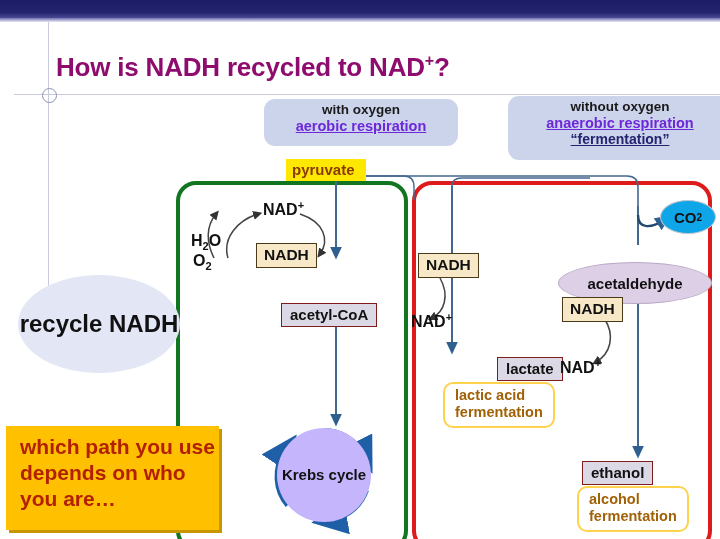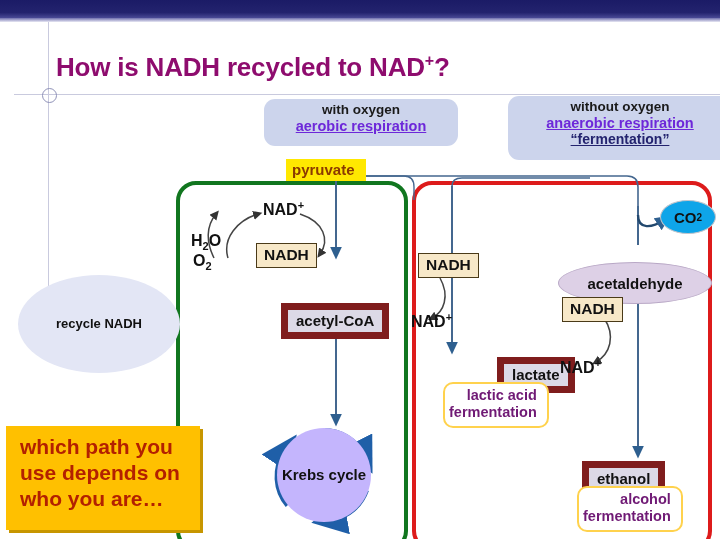--- a/index.html
+++ b/index.html
@@ -107,43 +107,43 @@
     position: absolute;
     background: #f7e8c8;
     border: 1.4px solid #4a3a18;
     padding: 2px 7px 3px 7px;
     font-size: 15.5px; font-weight: bold; color: #111111;
     white-space: nowrap;
   }
   .box-gray {
     position: absolute;
     background: #dcd9e6;
-    border: 7px solid #7f1d1d;
+    border: 1px solid #7f1d1d;
     padding: 2px 8px 3px 8px;
     font-size: 15px; font-weight: bold; color: #111111;
     white-space: nowrap;
   }
   .box-ferm {
     position: absolute;
     background: #ffffff;
     border: 2.5px solid #ffd24d;
     border-radius: 10px;
-    padding: 3px 10px 4px 4px;
-    font-size: 14.5px; font-weight: bold; color: #701a75;
-    text-align: right; line-height: 1.2;
+    padding: 3px 10px 4px 10px;
+    font-size: 14.5px; font-weight: bold; color: #a16207;
+    text-align: left; line-height: 1.2;
     white-space: nowrap;
   }
   .oval-recycle {
     position: absolute; left: 18px; top: 275px;
     width: 162px; height: 98px;
     background: #e3e6f5;
     border-radius: 50%;
     display: flex; align-items: center; justify-content: center;
     text-align: center;
-    font-size: 13px; font-weight: bold; color: #111111;
+    font-size: 24px; font-weight: bold; color: #111111;
     line-height: 1.16;
   }
   .oval-acet {
     position: absolute; left: 558px; top: 262px;
     width: 152px; height: 40px;
     background: #ddd0e6;
     border: 1px solid #b9a8c6;
     border-radius: 50%;
     display: flex; align-items: center; justify-content: center;
     font-size: 15px; font-weight: bold; color: #111111;
@@ -153,21 +153,21 @@
     width: 54px; height: 32px;
     background: #0ea5e9;
     border: 1px solid #c3c5cc;
     border-radius: 50%;
     display: flex; align-items: center; justify-content: center;
     font-size: 15px; font-weight: bold; color: #111111;
   }
   .oval-co2 sup { font-size: 10px; }
   .callout-orange {
     position: absolute; left: 6px; top: 426px;
-    width: 194px; height: 104px;
+    width: 213px; height: 104px;
     background: #ffc000;
     box-shadow: 3px 3px 0 #c79600;
     padding: 8px 0 0 14px;
     box-sizing: border-box;
     font-size: 21px; font-weight: bold;
     color: #b32000;
     line-height: 1.24;
   }
   .krebs {
     position: absolute; left: 277px; top: 428px;

